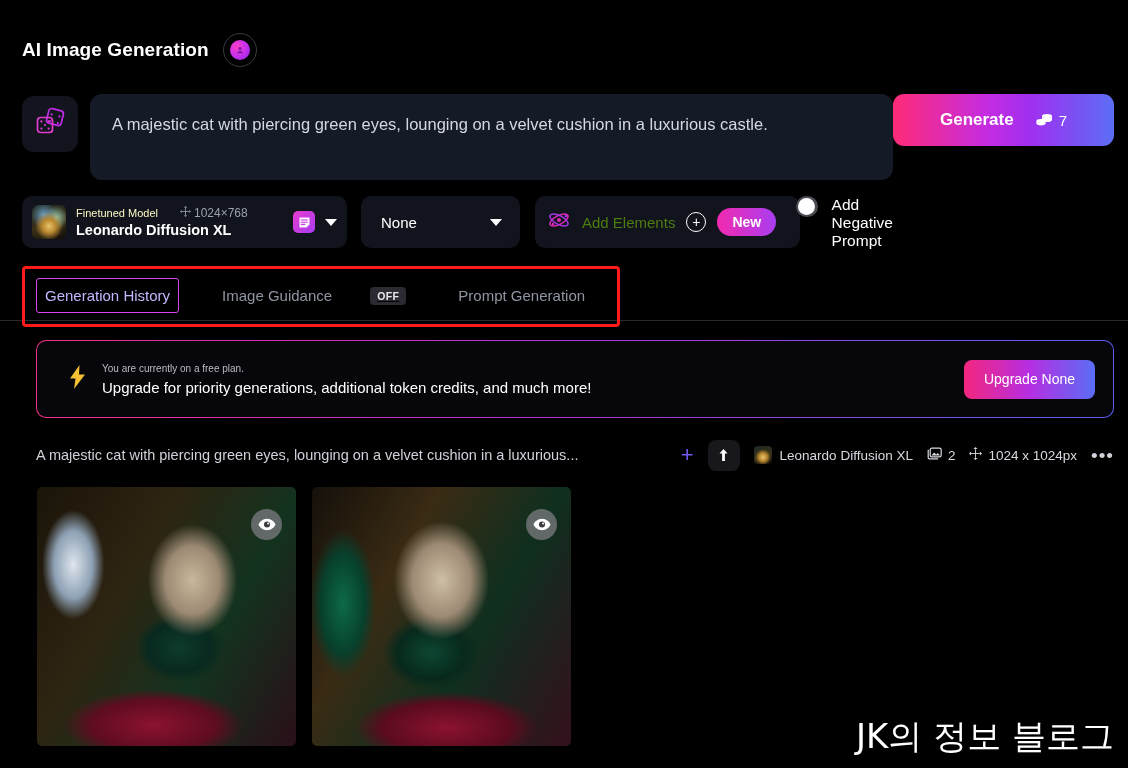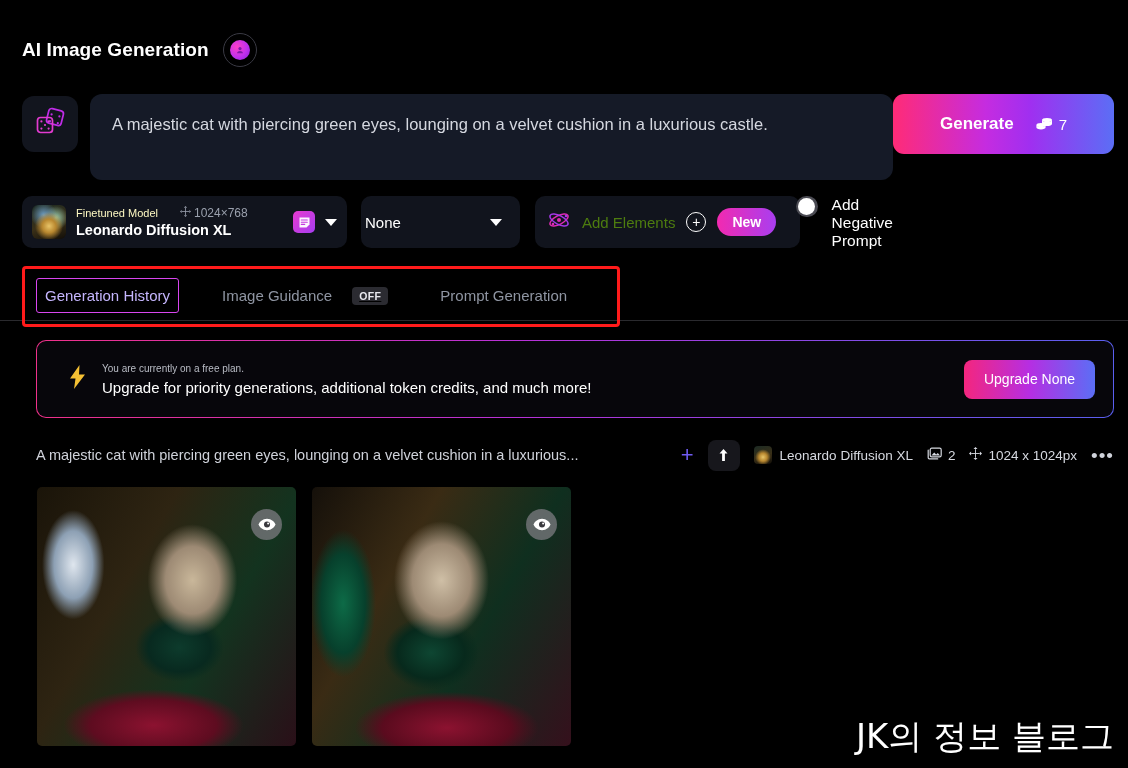--- a/index.html
+++ b/index.html
@@ -46,21 +46,21 @@
     position: absolute; left: 68px; top: -2px;
     width: 803px; height: 86px;
     background: #151a27; border-radius: 12px;
     padding: 18px 22px;
   }
   .prompt-text {
     font-size: 16.5px; line-height: 24px; color: #d5d8e0;
   }
   .generate-btn {
     position: absolute; left: 871px; top: -2px;
-    width: 221px; height: 60px; border-radius: 11px;
+    width: 221px; height: 52px; border-radius: 11px;
     background: linear-gradient(90deg, #ff2b77 0%, #c52ce0 42%, #a02ff0 62%, #5b6ef5 100%);
     display: flex; align-items: center; justify-content: center; gap: 22px;
     border: none; cursor: pointer;
   }
   .generate-label { font-size: 17px; font-weight: bold; color: #ffffff; }
   .token-wrap { display: flex; align-items: center; gap: 6px; }
   .token-count { font-size: 15px; color: #ffffff; }
 
   
   .opt-row { position: absolute; left: 22px; top: 196px; height: 52px; }
@@ -89,21 +89,21 @@
     display: flex; align-items: center; justify-content: center; flex: 0 0 auto;
   }
   .caret { width: 0; height: 0; border-left: 6px solid transparent; border-right: 6px solid transparent;
            border-top: 7px solid #ffffff; flex: 0 0 auto; }
 
   .none-pill {
     position: absolute; left: 339px; top: 0;
     width: 159px; height: 52px; border-radius: 10px;
     background: #11141d;
     display: flex; align-items: center; justify-content: space-between;
-    padding: 0 18px 0 4px;
+    padding: 0 18px 0 20px;
   }
   .none-label { font-size: 15px; color: #ffffff; }
 
   .elements-pill {
     position: absolute; left: 513px; top: 0;
     width: 265px; height: 52px; border-radius: 10px;
     background: #11141d;
     display: flex; align-items: center; padding: 0 12px; gap: 11px;
   }
   .elem-label { font-size: 15px; color: #4d7c0f; }
@@ -137,21 +137,21 @@
     position: absolute; left: 36px; top: 278px;
     display: flex; align-items: center; gap: 0;
   }
   .tab {
     font-size: 15px; color: #8f95a2; padding: 6px 10px; white-space: nowrap;
   }
   .tab.active {
     color: #c4b5fd; border: 1px solid #d946ef; border-radius: 3px;
     padding: 8px 8px;
   }
-  .tab-mid { display: flex; align-items: center; gap: 10px; margin-left: 33px; text-decoration: underline; }
+  .tab-mid { display: flex; align-items: center; gap: 28px; margin-left: 33px; text-decoration: underline; }
   .off-badge {
     background: #2b2b31; color: #e8e8ee; font-size: 10.5px; font-weight: bold;
     padding: 3px 7px; border-radius: 4px; letter-spacing: .4px;
   }
   .tab-last { margin-left: 42px; }
   .tab-divider {
     position: absolute; left: 0; top: 320px; width: 1128px; height: 1px;
     background: #2a2a2e;
   }
   .red-box {

